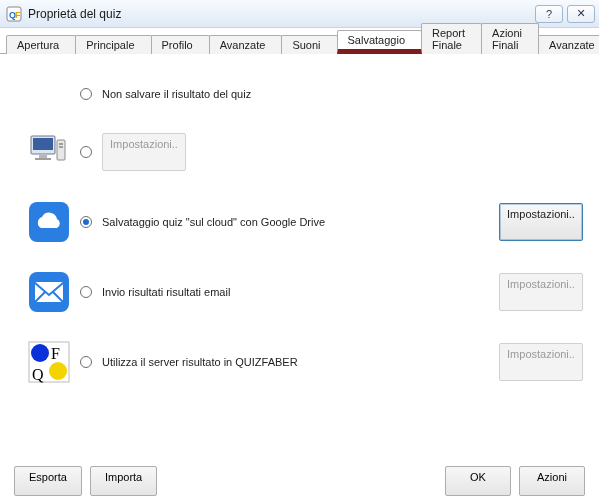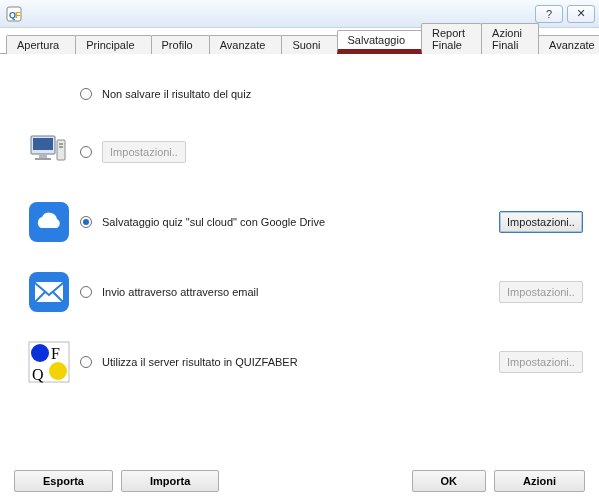--- a/index.html
+++ b/index.html
@@ -87,21 +87,21 @@
     position: absolute;
     left: 2px; top: 2px;
     width: 6px; height: 6px;
     border-radius: 50%;
     background: #1a6dd0;
   }
   .option-label { flex: 1; font-size: 11px; color: #222; }
 
   .settings-btn {
     width: 84px;
-    height: 22px;
+    height: 38px;
     border: 1px solid #adadad;
     background: linear-gradient(#f7f7f7,#e5e5e5);
     font-size: 11px;
     color: #222;
     text-align: center;
     line-height: 20px;
     border-radius: 2px;
     cursor: default;
   }
   .settings-btn.disabled {
@@ -118,31 +118,30 @@
   .bottombar {
     position: absolute;
     left: 0; right: 0; bottom: 0;
     height: 42px;
     display: flex;
     align-items: center;
     padding: 0 14px;
     background: #fff;
   }
   .btn {
-    height: 22px;
-    padding: 0 28px;
+    height: 30px;
+    padding: 0 14px;
     min-width: 66px;
     border: 1px solid #adadad;
     background: linear-gradient(#f7f7f7,#e5e5e5);
     font-size: 11px;
     border-radius: 2px;
     line-height: 20px;
     text-align: center;
     cursor: default;
-    font-weight: bold;
   }
   .spacer { flex: 1; }
   .btn + .btn { margin-left: 8px; }
 
   .main-frame {
     position: absolute;
     top: 28px; left: 0; right: 0; bottom: 0;
     background: #fff;
   }
 
@@ -153,20 +152,21 @@
 <body>
 
 <div class="titlebar">
   <span class="titlebar-icon">
     <svg viewBox="0 0 16 16" width="16" height="16">
       <rect x="1" y="1" width="14" height="14" rx="2" fill="#fff" stroke="#888"></rect>
       <text x="3" y="12" font-size="9" font-weight="bold" fill="#1a6dd0">Q</text>
       <text x="9" y="12" font-size="9" font-weight="bold" fill="#e2a100">F</text>
     </svg>
   </span>
+  <span class="title-text">Proprietà del quiz</span>
   <div class="title-buttons">
     <div class="title-btn">?</div>
     <div class="title-btn">✕</div>
   </div>
 </div>
 
 <div class="main-frame">
 
   <div class="tabs">
     <div class="tab">Apertura</div>
@@ -219,21 +219,21 @@
     <div class="option-row">
       <div class="icon-slot">
         <svg class="big-icon" viewBox="0 0 44 44">
           <rect x="2" y="2" width="40" height="40" rx="8" fill="#2a7de1"></rect>
           <rect x="8" y="12" width="28" height="20" rx="2" fill="#fff"></rect>
           <path d="M8 13 L22 25 L36 13" fill="none" stroke="#2a7de1" stroke-width="2"></path>
           <path d="M8 32 L18 22 M36 32 L26 22" stroke="#2a7de1" stroke-width="2"></path>
         </svg>
       </div>
       <span class="radio"></span>
-      <span class="option-label">Invio attraverso attraverso email</span>
+      <span class="option-label">Invio risultati risultati email</span>
       <div class="settings-btn disabled">Impostazioni..</div>
     </div>
 
     <div class="option-row">
       <div class="icon-slot">
         <svg class="big-icon" viewBox="0 0 44 44">
           <rect x="2" y="2" width="40" height="40" fill="#fff" stroke="#bbb"></rect>
           <circle cx="13" cy="13" r="9" fill="#0b2fd8"></circle>
           <circle cx="31" cy="31" r="9" fill="#f4d400"></circle>
           <text x="24" y="19" font-size="16" font-family="serif" fill="#000">F</text>

